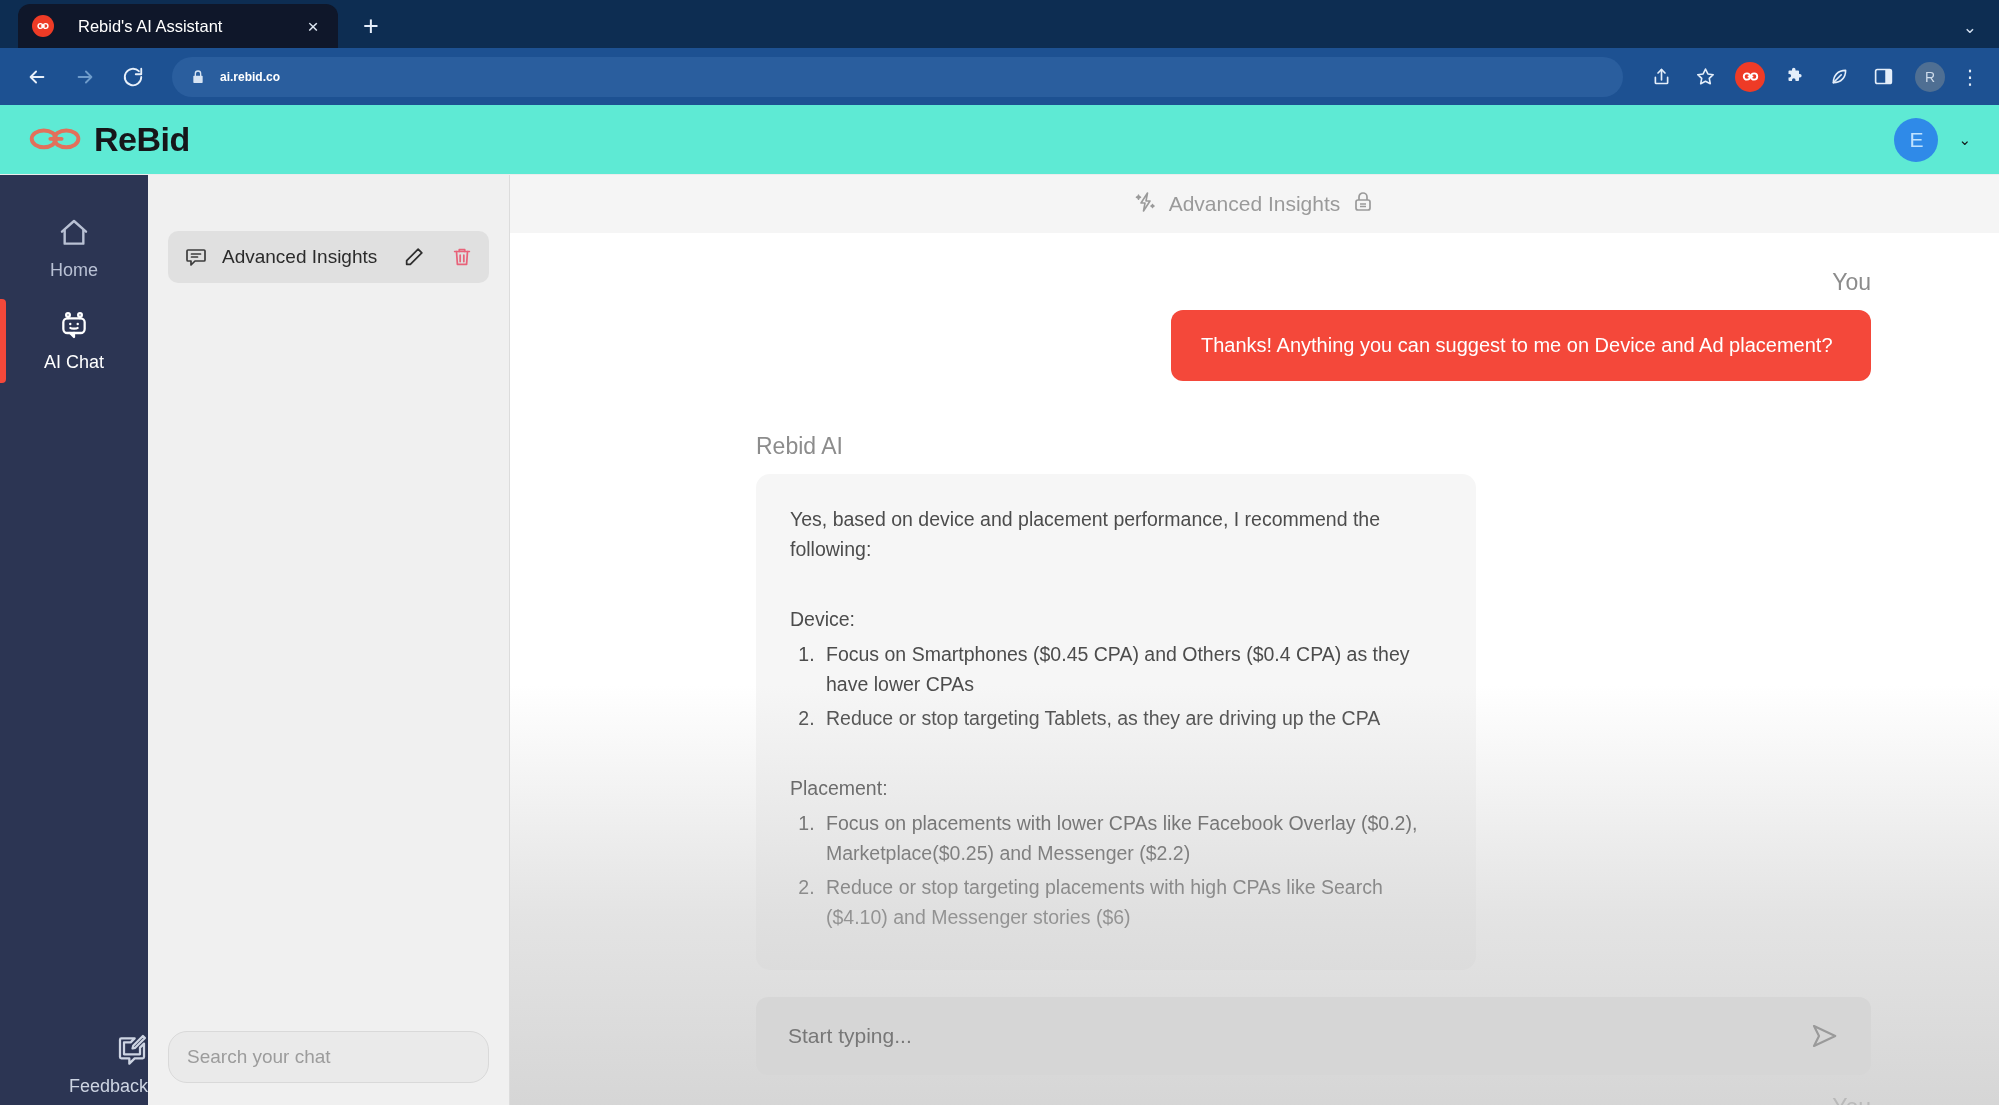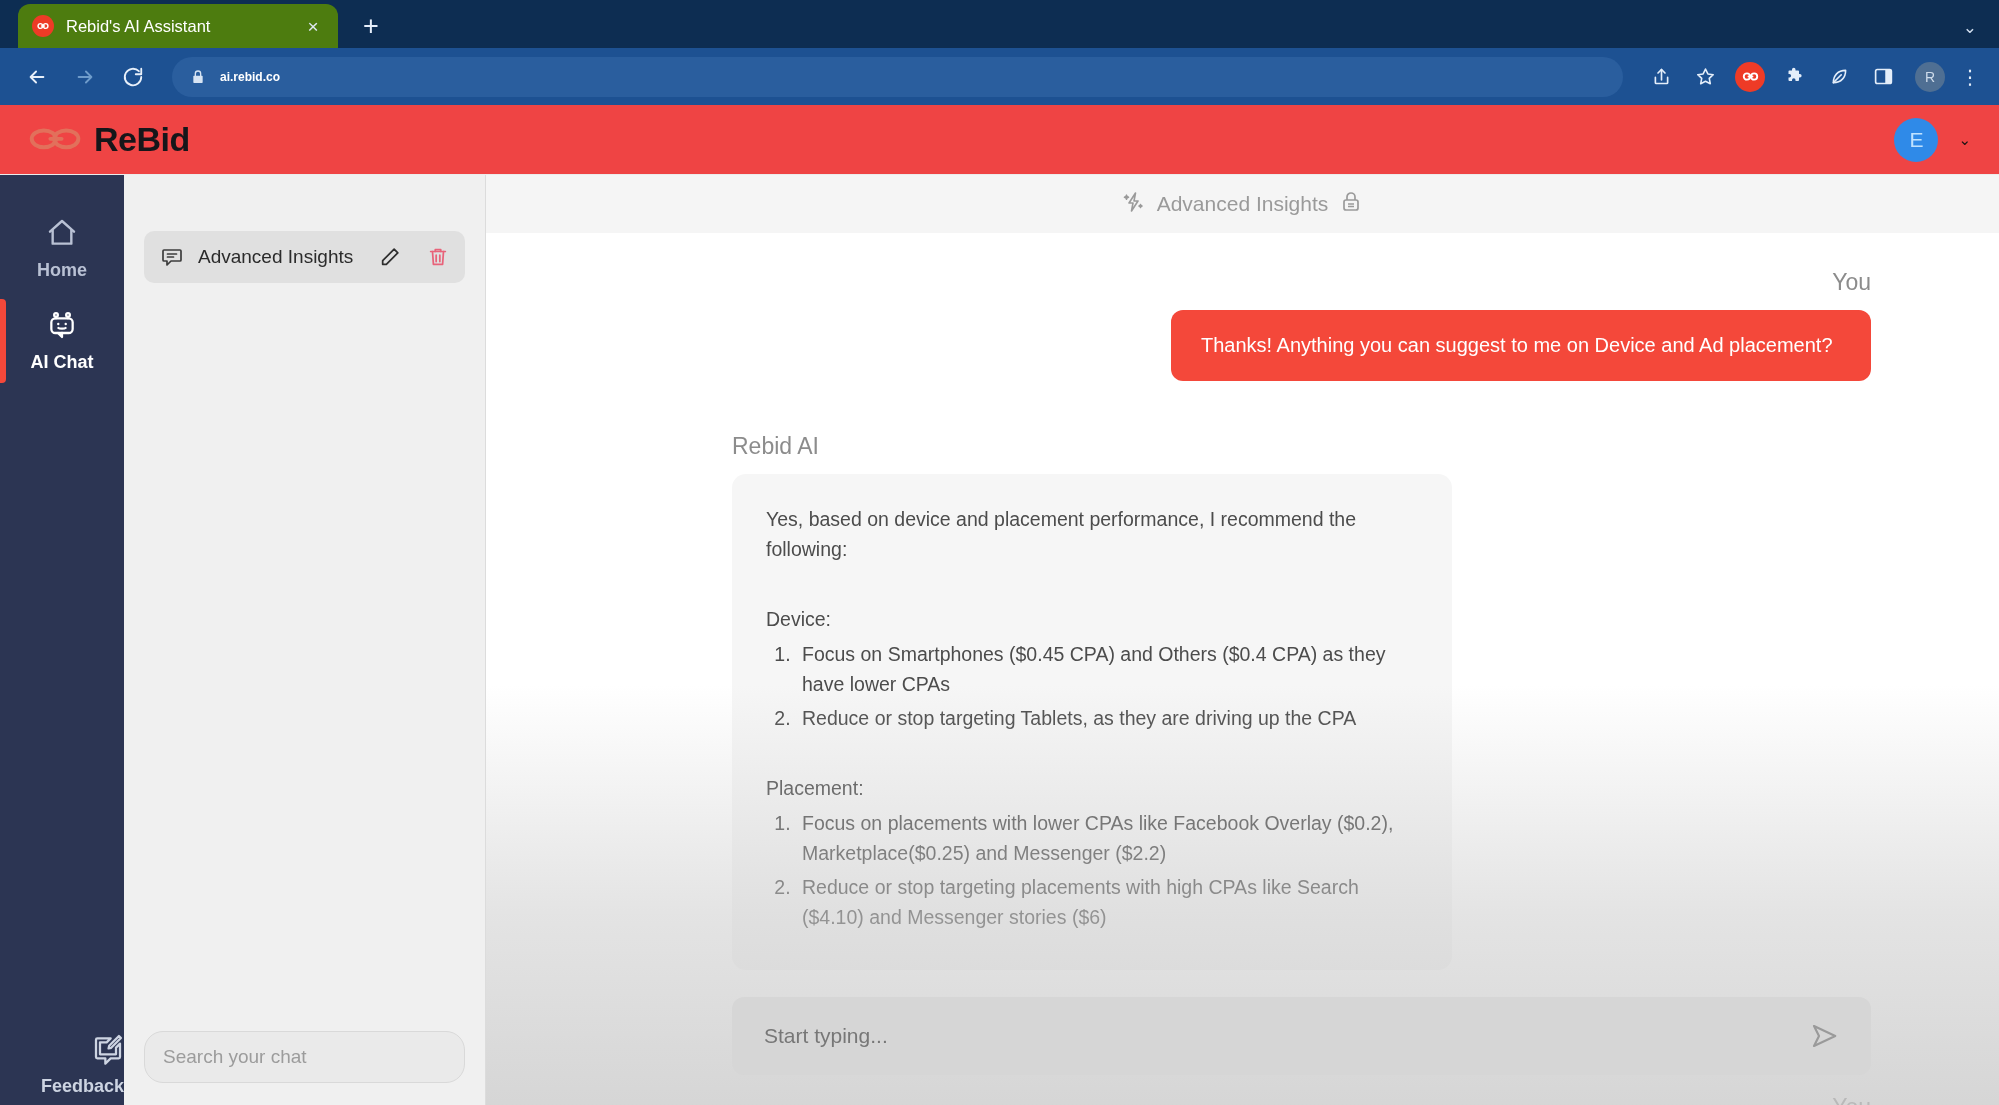--- a/index.html
+++ b/index.html
@@ -15,26 +15,26 @@
     height: 48px;
     background: #0d2d52;
     display: flex;
     align-items: flex-end;
     position: relative;
   }
   .tab {
     margin-left: 18px;
     height: 44px;
     width: 320px;
-    background: #4d7c0f;
+    background: #0f172a;
     border-radius: 12px 12px 0 0;
     display: flex;
     align-items: center;
     padding: 0 14px;
-    gap: 12px;
+    gap: 24px;
   }
   .tab-favicon {
     width: 22px; height: 22px;
     border-radius: 50%;
     background: #ee3b26;
     display: flex; align-items: center; justify-content: center;
     flex: none;
   }
   .tab-favicon svg { width: 14px; height: 14px; }
   .tab-title {
@@ -112,21 +112,21 @@
     width: 30px; height: 30px; border-radius: 50%;
     background: #4f6f93; color: #cfdcea;
     display: flex; align-items: center; justify-content: center;
     font-size: 14px; margin: 0 8px;
   }
   .tb-menu { color: #e4eefa; font-size: 20px; line-height: 0.8; letter-spacing: 0; width: 26px; text-align:center;}
 
   
   .app-header {
     height: 70px;
-    background: #ef4444;
+    background: #5eead4;
     display: flex;
     align-items: center;
     justify-content: space-between;
     padding: 0 28px 0 28px;
     border-bottom: 1px solid #ececec;
   }
   .brand { display: flex; align-items: center; gap: 10px; }
   .brand-mark { width: 56px; height: 34px; color: #e2705b; flex: none; }
   .brand-name { font-size: 34px; font-weight: bold; color: #16161a; letter-spacing: -0.5px; }
   .header-right { display: flex; align-items: center; gap: 20px; }
@@ -137,29 +137,28 @@
     display: flex; align-items: center; justify-content: center;
     font-size: 21px;
   }
   .avatar-caret { color: #111; font-size: 15px; }
 
   
   .app-body { display: flex; height: calc(1105px - 48px - 57px - 70px); }
 
   
   .rail {
-    width: 124px;
+    width: 148px;
     background: #2c3553;
     display: flex;
     flex-direction: column;
     align-items: center;
     padding-top: 28px;
     position: relative;
     flex: none;
-    font-weight: bold;
   }
   .rail-item {
     width: 100%;
     padding: 14px 0;
     display: flex; flex-direction: column; align-items: center; gap: 7px;
     color: #b9c1d4;
     position: relative;
   }
   .rail-item svg { width: 32px; height: 32px; }
   .rail-label { font-size: 18px; }

